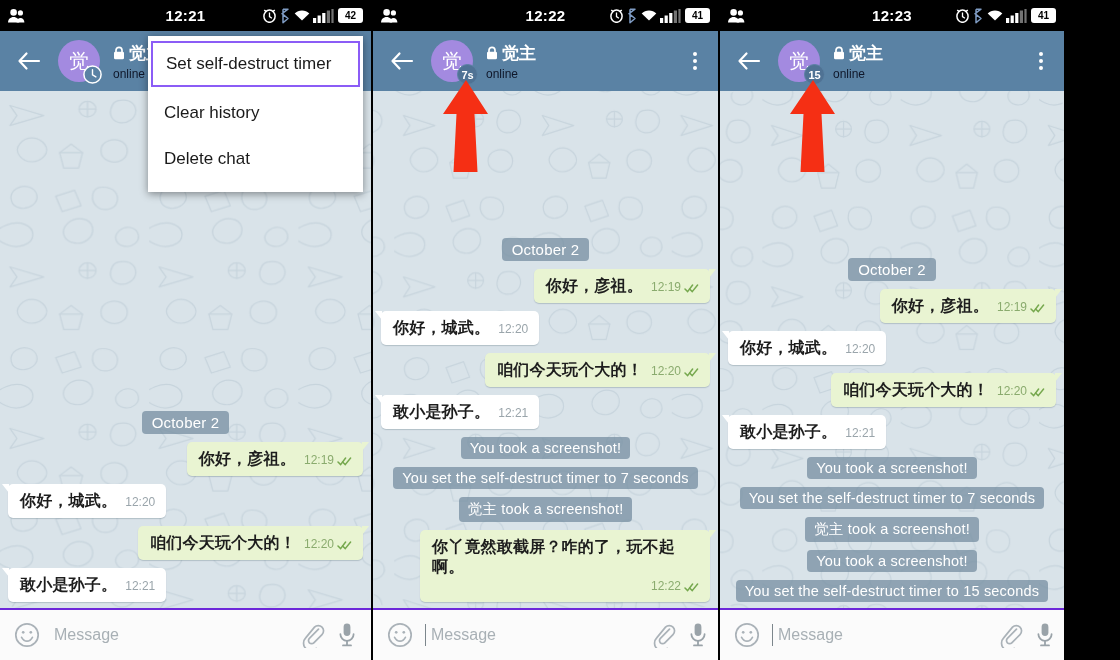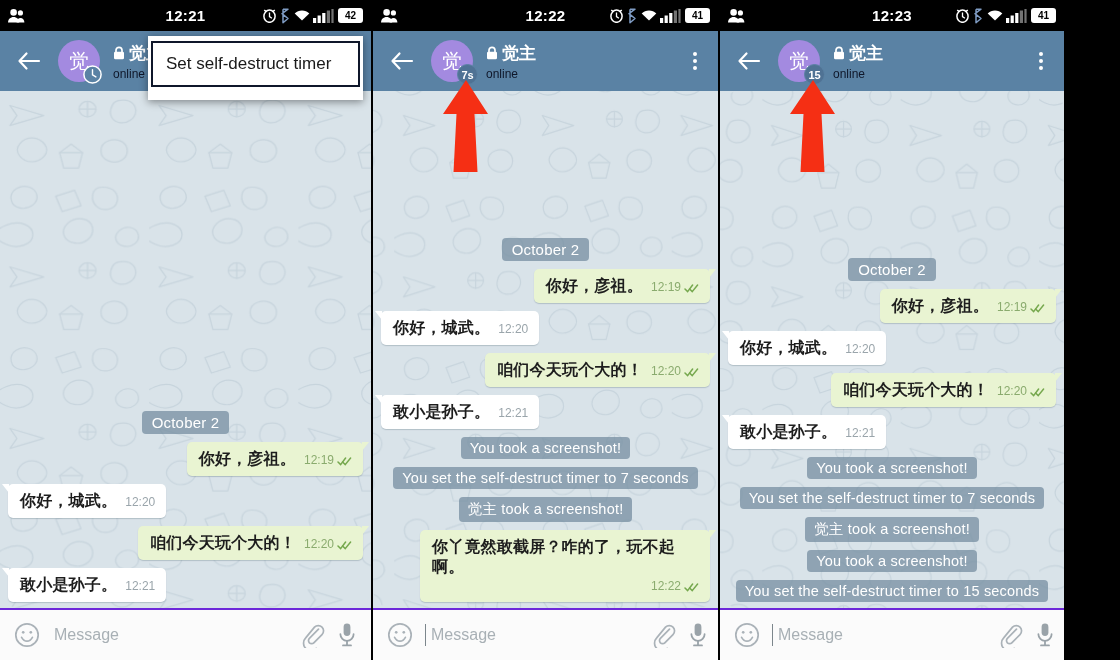--- a/index.html
+++ b/index.html
@@ -190,21 +190,21 @@
     z-index: 60;
     padding: 4px 0 10px;
   }
   .menu-item {
     font-size: 17px; color: #1a1a1a;
     padding: 13px 16px;
     cursor: pointer;
     white-space: nowrap;
   }
   .menu-item.highlight {
-    border: 2px solid #0f172a;
+    border: 2px solid #8b5cf6;
     margin: 1px 3px 3px;
     padding: 11px 13px;
   }
 
   
   .arrow { position: absolute; z-index: 50; pointer-events: none; }
 </style>
 </head>
 <body>
 
@@ -363,20 +363,22 @@
           <path d="M17.5 7.2L8.4 16.4a3.1 3.1 0 104.4 4.4l8.2-8.2a5.3 5.3 0 10-7.5-7.5L4.7 15.9a7.4 7.4 0 1010.5 10.5" stroke="#aab2b8" stroke-width="1.7" fill="none" stroke-linecap="round"></path>
         </svg>
     <svg class="mic" viewBox="0 0 20 26">
           <rect x="6.6" y="1.6" width="6.8" height="12.4" rx="3.4" fill="#9aa3a9"></rect>
           <path d="M3.4 12.2a6.6 6.6 0 0013.2 0" stroke="#9aa3a9" stroke-width="1.8" fill="none" stroke-linecap="round"></path>
           <path d="M10 18.8v4.4M6 23.4h8" stroke="#9aa3a9" stroke-width="1.8" stroke-linecap="round"></path>
         </svg>
   </div>
     <div class="menu">
         <div class="menu-item highlight">Set self-destruct timer</div>
+        <div class="menu-item">Clear history</div>
+        <div class="menu-item">Delete chat</div>
       </div>
 
   </div>
     <div class="panel p2">
     <div class="statusbar">
     <div class="sb-left">
           <span class="ico">
 <svg width="17" height="15" viewBox="0 0 17 15">
               <circle cx="5.6" cy="4.4" r="3.3" fill="#fff"></circle>
               <path d="M0 14.5c0-3.4 2.5-5.6 5.6-5.6s5.6 2.2 5.6 5.6z" fill="#fff"></path>

